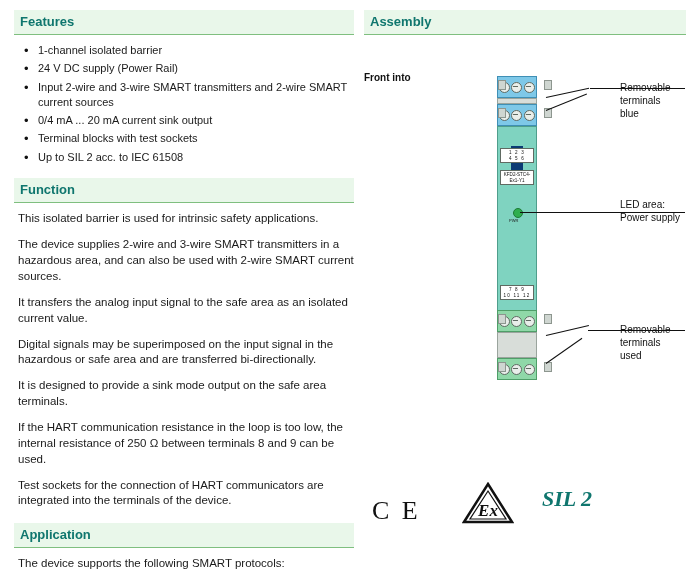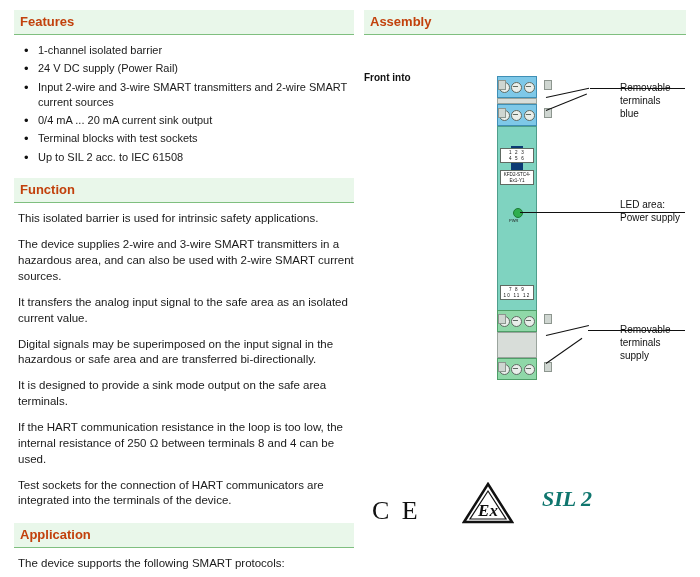--- a/index.html
+++ b/index.html
@@ -26,21 +26,21 @@
     position: absolute;
     left: 14px;
     top: 10px;
     width: 340px;
   }
   .section-head {
     background: #e9f7ea;
     border-bottom: 1.5px solid #7fbf7f;
     font-weight: bold;
     font-size: 13px;
-    color: #c2410c;
+    color: #0f766e;
     padding: 4px 6px 5px 6px;
     margin: 0 0 8px 0;
   }
   ul.bullets {
     list-style: none;
     margin: 0 0 14px 0;
     padding: 0 0 0 8px;
   }
   ul.bullets li {
     position: relative;
@@ -236,21 +236,21 @@
       <li>Terminal blocks with test sockets</li>
       <li>Up to SIL 2 acc. to IEC 61508</li>
     </ul>
 
     <div class="section-head">Function</div>
     <p class="para">This isolated barrier is used for intrinsic safety applications.</p>
     <p class="para">The device supplies 2-wire and 3-wire SMART transmitters in a hazardous area, and can also be used with 2-wire SMART current sources.</p>
     <p class="para">It transfers the analog input signal to the safe area as an isolated current value.</p>
     <p class="para">Digital signals may be superimposed on the input signal in the hazardous or safe area and are transferred bi-directionally.</p>
     <p class="para">It is designed to provide a sink mode output on the safe area terminals.</p>
-    <p class="para">If the HART communication resistance in the loop is too low, the internal resistance of 250 Ω between terminals 8 and 4 can be used.</p>
+    <p class="para">If the HART communication resistance in the loop is too low, the internal resistance of 250 Ω between terminals 8 and 9 can be used.</p>
     <p class="para">Test sockets for the connection of HART communicators are integrated into the terminals of the device.</p>
 
     <div class="spacer-sm"></div>
     <div class="section-head">Application</div>
     <p class="para">The device supports the following SMART protocols:</p>
 
   </div>
 
   <div class="right-col">
     <div class="section-head">Assembly</div>
@@ -332,21 +332,21 @@
   <div class="callout-text" style="left:592px;top:81px;">
     <div>Removable terminals</div>
     <div>blue</div>
   </div>
   <div class="callout-text" style="left:592px;top:198px;">
     <div>LED area:</div>
     <div>Power supply</div>
   </div>
   <div class="callout-text" style="left:592px;top:323px;">
     <div>Removable terminals</div>
-    <div>supply</div>
+    <div>used</div>
   </div>
 
   <div class="marks">
     <div class="ce-mark">C E</div>
 
     <div class="ex-mark">
       <svg width="52" height="42" viewBox="0 0 52 42">
         <polygon points="26,2 50,40 2,40" fill="none" stroke="#111" stroke-width="2.5"></polygon>
         <polygon points="26,9 44,37 8,37" fill="none" stroke="#111" stroke-width="1.2"></polygon>
         <text x="26" y="34" font-family="Liberation Serif, serif" font-size="17" font-style="italic" font-weight="bold" text-anchor="middle" fill="#111">Ex</text>

